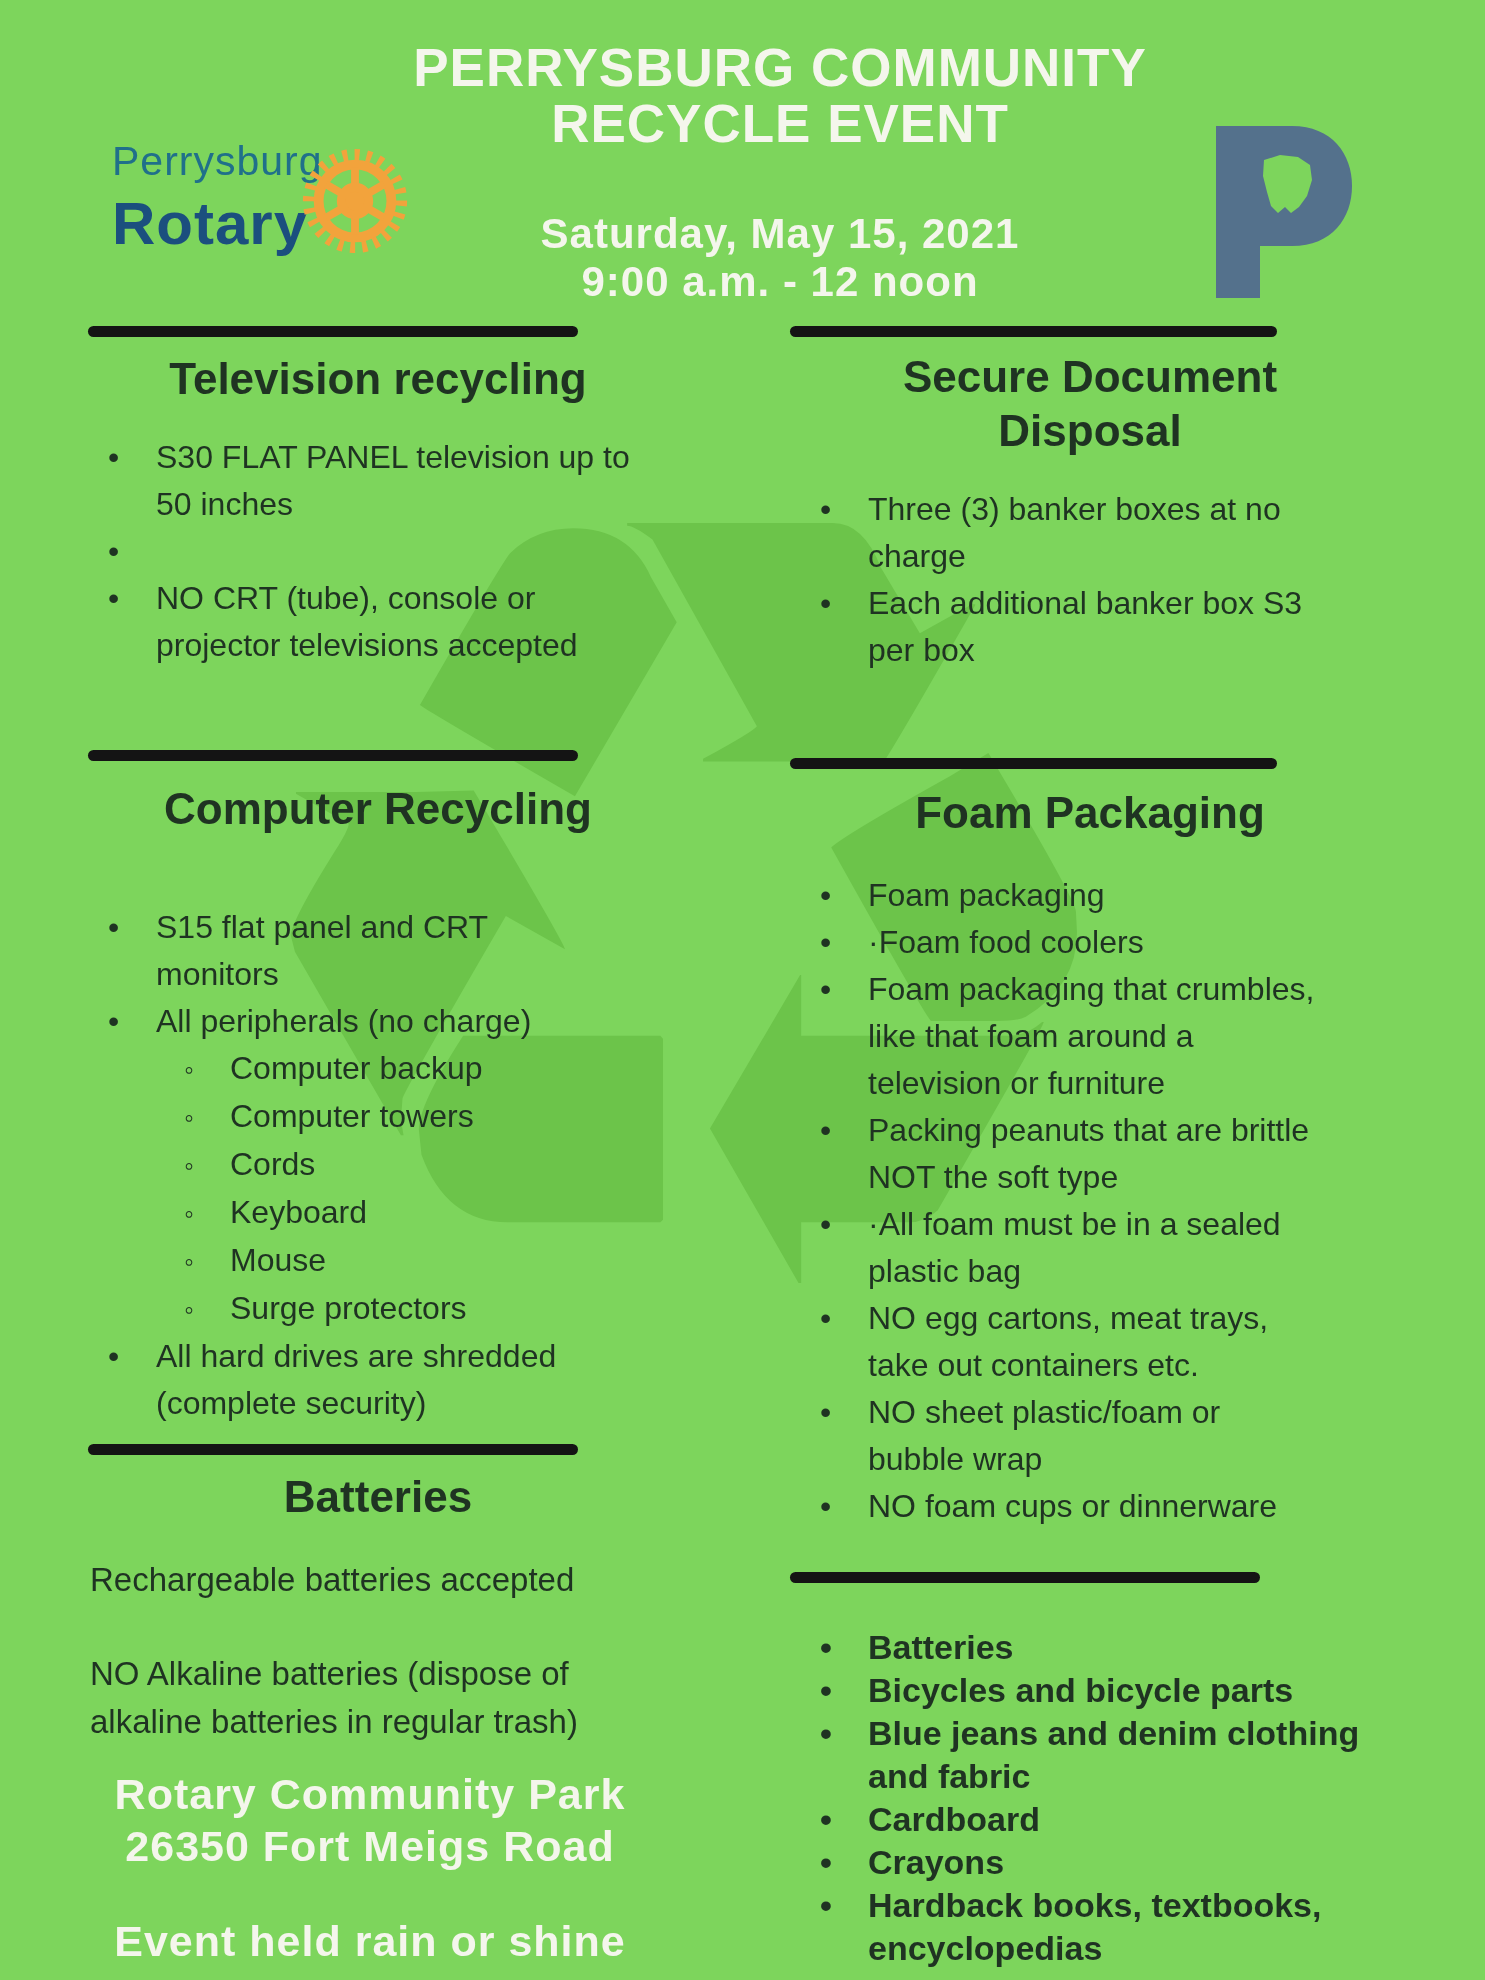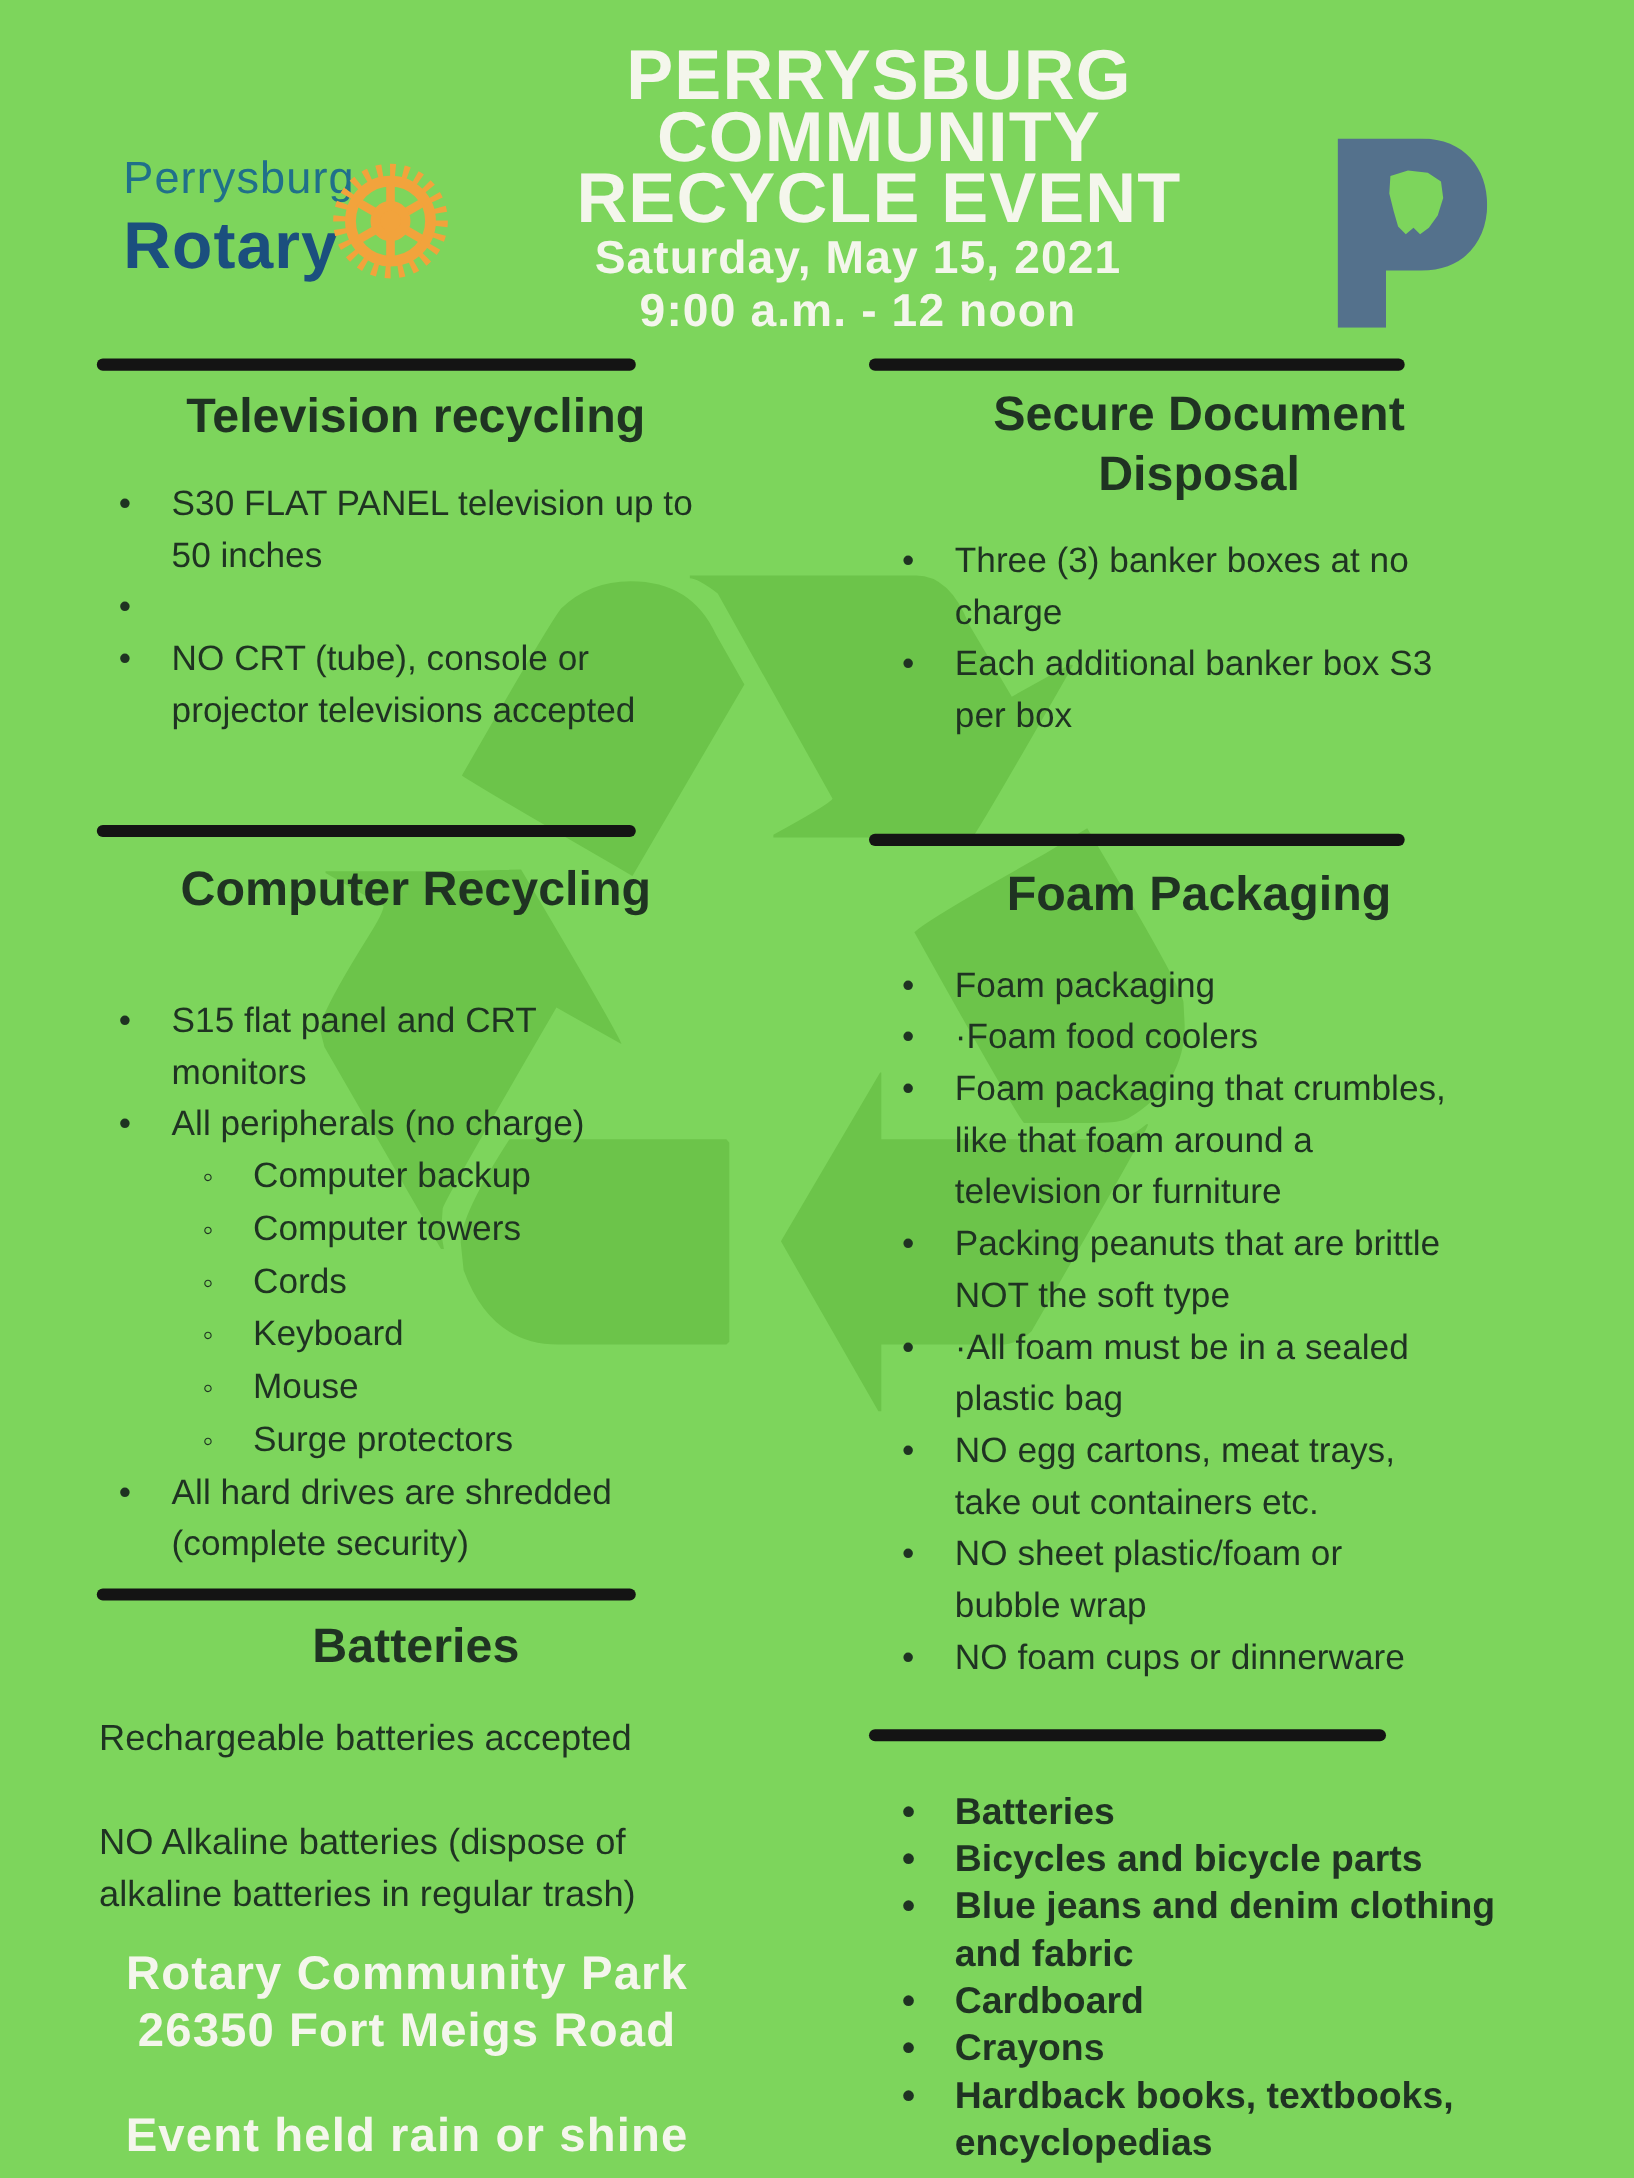--- a/index.html
+++ b/index.html
@@ -8,22 +8,22 @@
     background:var(--bg,#7dd55c);
     font-family:"Liberation Sans",sans-serif;
   }
   .watermark{
     position:absolute;left:200px;top:370px;
     font-family:"DejaVu Sans",sans-serif;
     font-size:1080px;line-height:1;color:var(--watermark,#6cc44a);
   }
   
   .title{
-    position:absolute;left:419px;top:40px;width:760px;text-align:center;
-    color:var(--white,#f4f6ec);font-weight:bold;font-size:64px;line-height:56px;letter-spacing:1px;
+    position:absolute;left:400px;top:40px;width:760px;text-align:center;
+    color:var(--white,#f4f6ec);font-weight:bold;font-size:53px;line-height:56px;letter-spacing:1px;
   }
   .datetime{
     position:absolute;left:400px;top:210px;width:760px;text-align:center;
     color:var(--white,#f4f6ec);font-weight:bold;font-size:42px;line-height:48px;letter-spacing:1px;
   }
   .rlogo{position:absolute;left:112px;top:138px;width:320px;}
   .rlogo .rtop{font-size:41px;color:var(--rotary_teal,#20708a);letter-spacing:1px;}
   .rlogo .rbottom{font-size:60px;font-weight:bold;color:var(--rotary_navy,#1b4f7e);margin-top:4px;letter-spacing:1px;}
   .rwheel{position:absolute;left:296px;top:142px;}
   .plogo{position:absolute;left:1216px;top:126px;}

